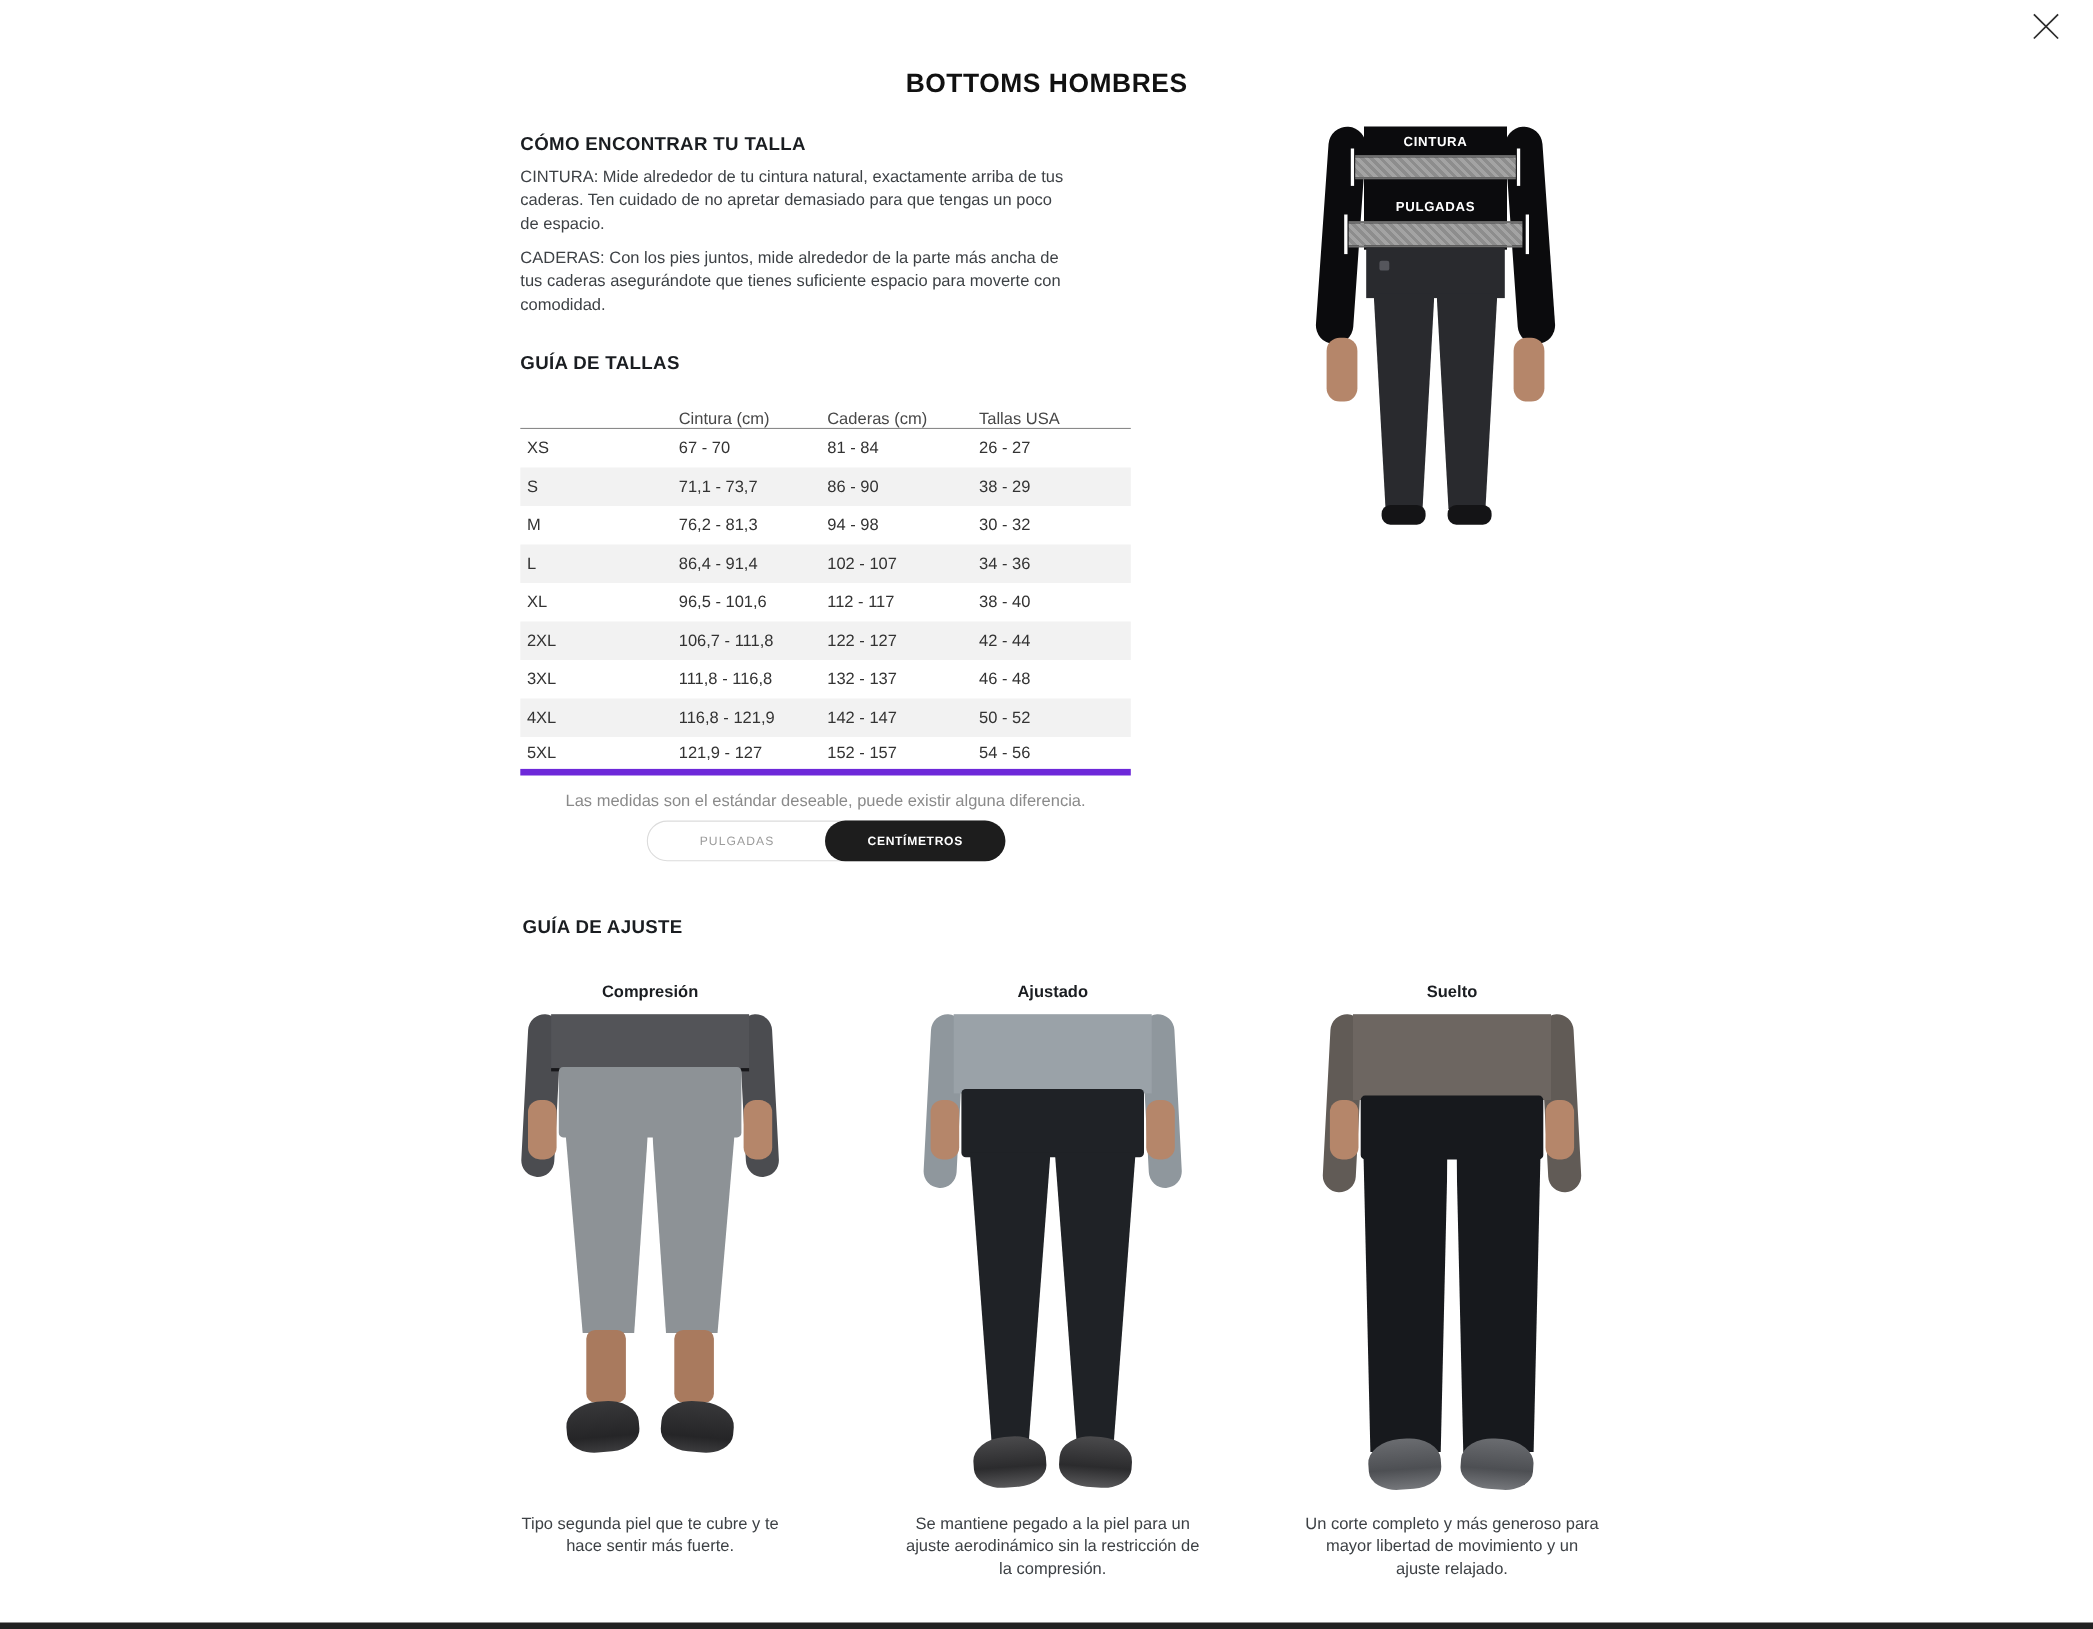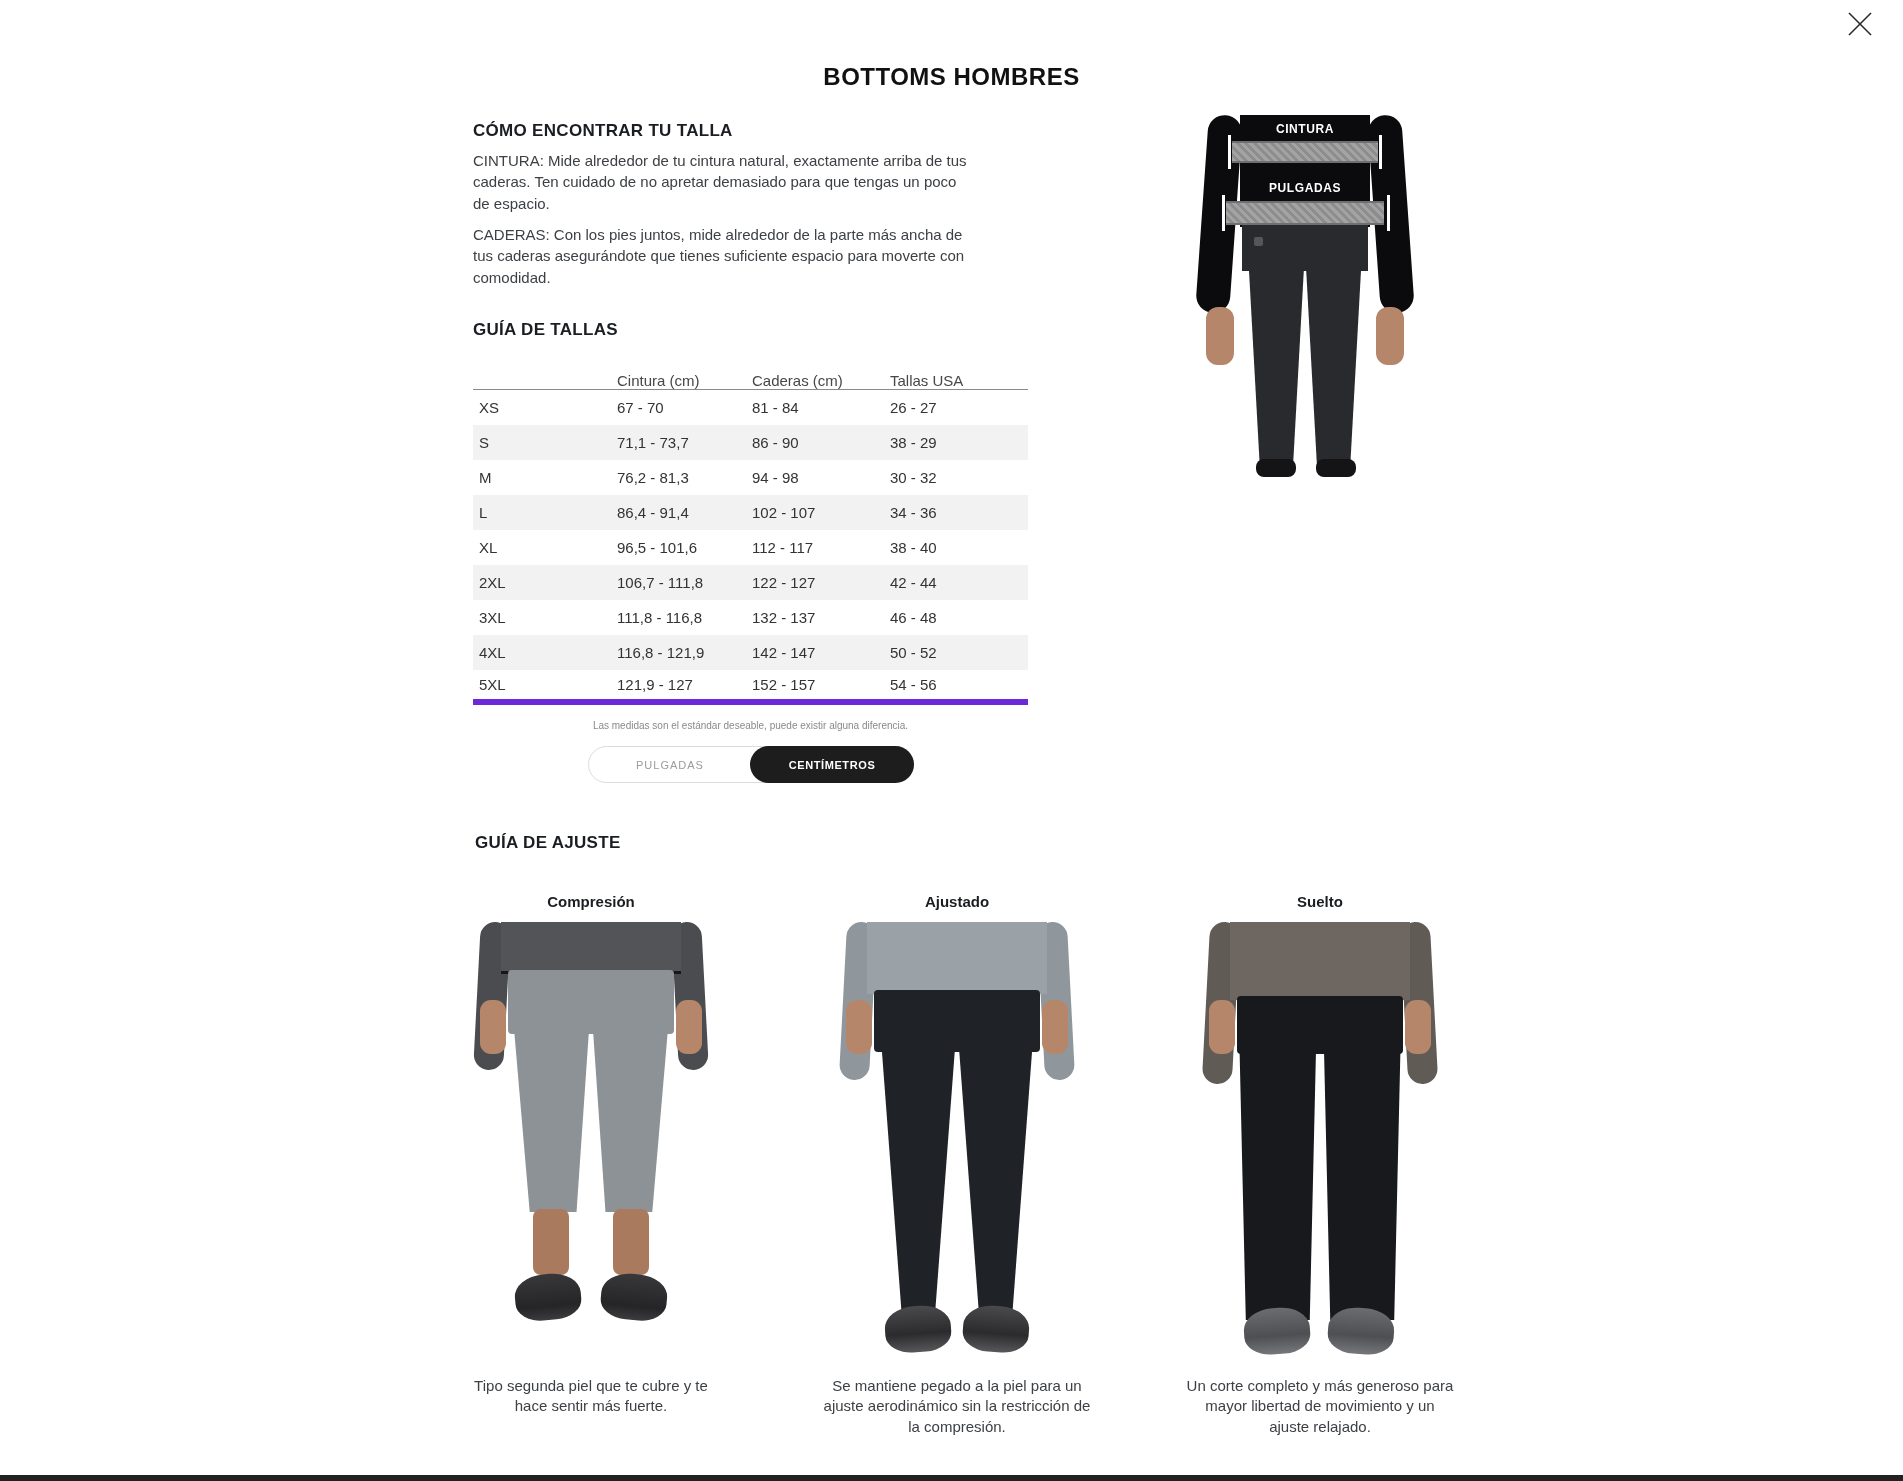--- a/index.html
+++ b/index.html
@@ -49,21 +49,21 @@
 
   
   .table { position:absolute; left:473px; top:358px; width:555px; font-size:15px; }
   .trow { display:grid; grid-template-columns:144px 135px 138px 138px; align-items:center; height:35px; color:#333; }
   .thead { height:32px; color:#474747; border-bottom:1px solid #8a8a8a; align-items:end; padding-bottom:0; }
   .trow.shade { background:#f2f2f2; }
   .trow > div:first-child { padding-left:6px; }
   .tbottom { border-bottom:6px solid #6d28d9; }
 
   .note { position:absolute; left:473px; top:720px; width:555px; text-align:center;
-          font-size:10px; color:#8a8a8a; }
+          font-size:15px; color:#8a8a8a; }
 
   
   .toggle { position:absolute; left:588px; top:746px; width:326px; height:37px;
             border:1px solid #dcdcdc; border-radius:20px; background:#fff; display:flex; }
   .seg { width:50%; height:100%; border:none; background:transparent; border-radius:20px;
          font-family:"Liberation Sans", sans-serif; font-size:11px; letter-spacing:1px; cursor:pointer; }
   .seg.off { color:#9b9b9b; font-weight:normal; }
   .seg.on { background:#1d1d1d; color:#fff; font-weight:bold; letter-spacing:.6px;
             margin:-1px; height:37px; width:calc(50% + 2px); }
 

